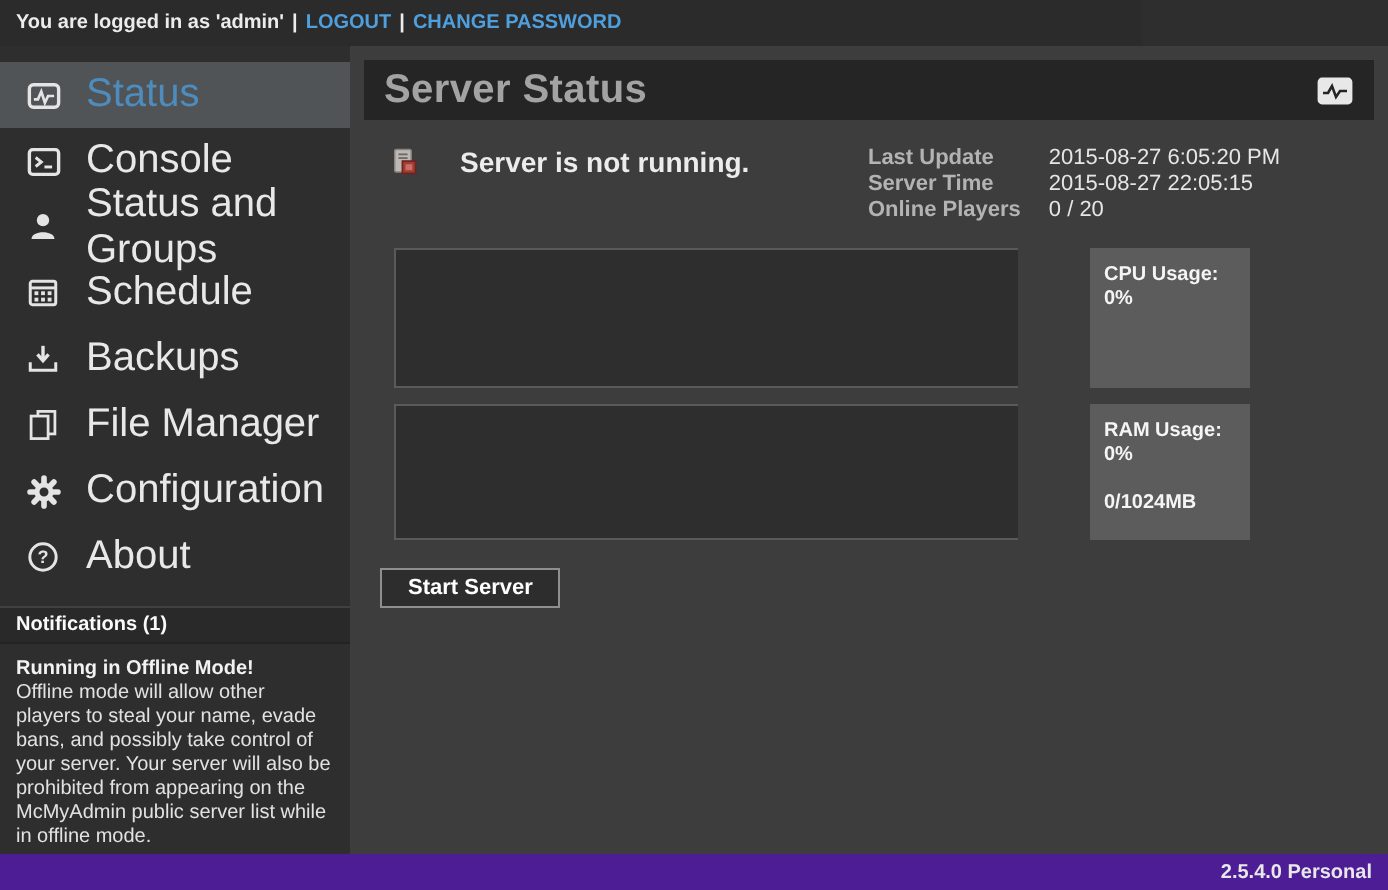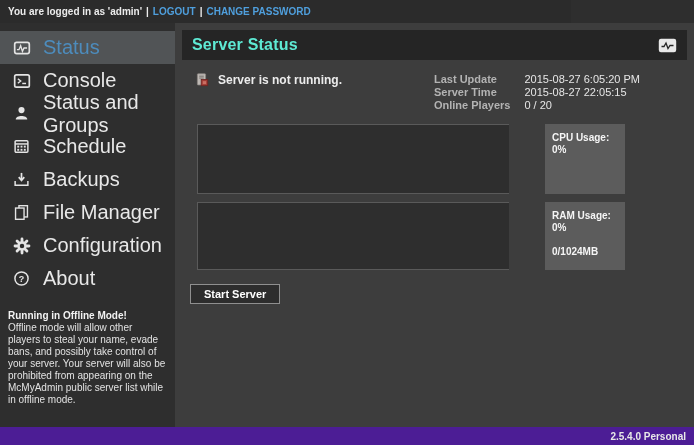--- a/index.html
+++ b/index.html
@@ -59,30 +59,30 @@
   .main {
     position:absolute; left:175px; top:23px; width:519px; bottom:18px;
     background:#3d3d3d;
     padding:7px;
   }
   .main-header {
     background:#252525; height:30px;
     display:flex; align-items:center; justify-content:space-between;
     padding:0 10px;
   }
-  .main-title { font-size:16px; font-weight:bold; color:#5eead4; letter-spacing:.2px; }
+  .main-title { font-size:20px; font-weight:bold; color:#a3a3a3; letter-spacing:.2px; }
   .header-icon { width:19px; height:15px; display:block; }
 
   .status-row {
     margin:13px 0 0 13px;
     display:flex; align-items:flex-start;
   }
   .status-msg {
-    display:flex; align-items:center; gap:8px;
-    font-size:12px; font-weight:bold; color:#ececec;
+    display:flex; align-items:center; gap:20px;
+    font-size:14px; font-weight:bold; color:#ececec;
   }
   .info-table {
     margin-left:auto; margin-right:47px;
     font-size:11px; line-height:13px;
     border-collapse:collapse;
   }
   .info-table td { padding:0; vertical-align:top;margin-top:14px; }
   .info-label { color:#b3b3b3; font-weight:bold; padding-right:14px !important; min-width:78px; }
   .info-value { color:#e6e6e6; white-space:nowrap; }
 
@@ -234,20 +234,21 @@
         <svg viewBox="0 0 16 16" width="17" height="17">
           <circle cx="8" cy="8" r="6.2" fill="none" stroke="currentColor" stroke-width="1.4"></circle>
           <text x="8" y="11" text-anchor="middle" font-size="8.5" font-weight="bold" fill="currentColor" font-family="Liberation Sans, sans-serif">?</text>
         </svg>
       </span>
       <span class="nav-label">About</span>
     </div>
   </div>
 
   <div class="notifications">
+    <div class="notif-header">Notifications (1)</div>
     <div class="notif-body">
       <div class="notif-title">Running in Offline Mode!</div>
       <div>Offline mode will allow other players to steal your name, evade bans, and possibly take control of your server. Your server will also be prohibited from appearing on the McMyAdmin public server list while in offline mode.</div>
     </div>
   </div>
 </div>
 
 <div class="main">
 
   <div class="main-header">

